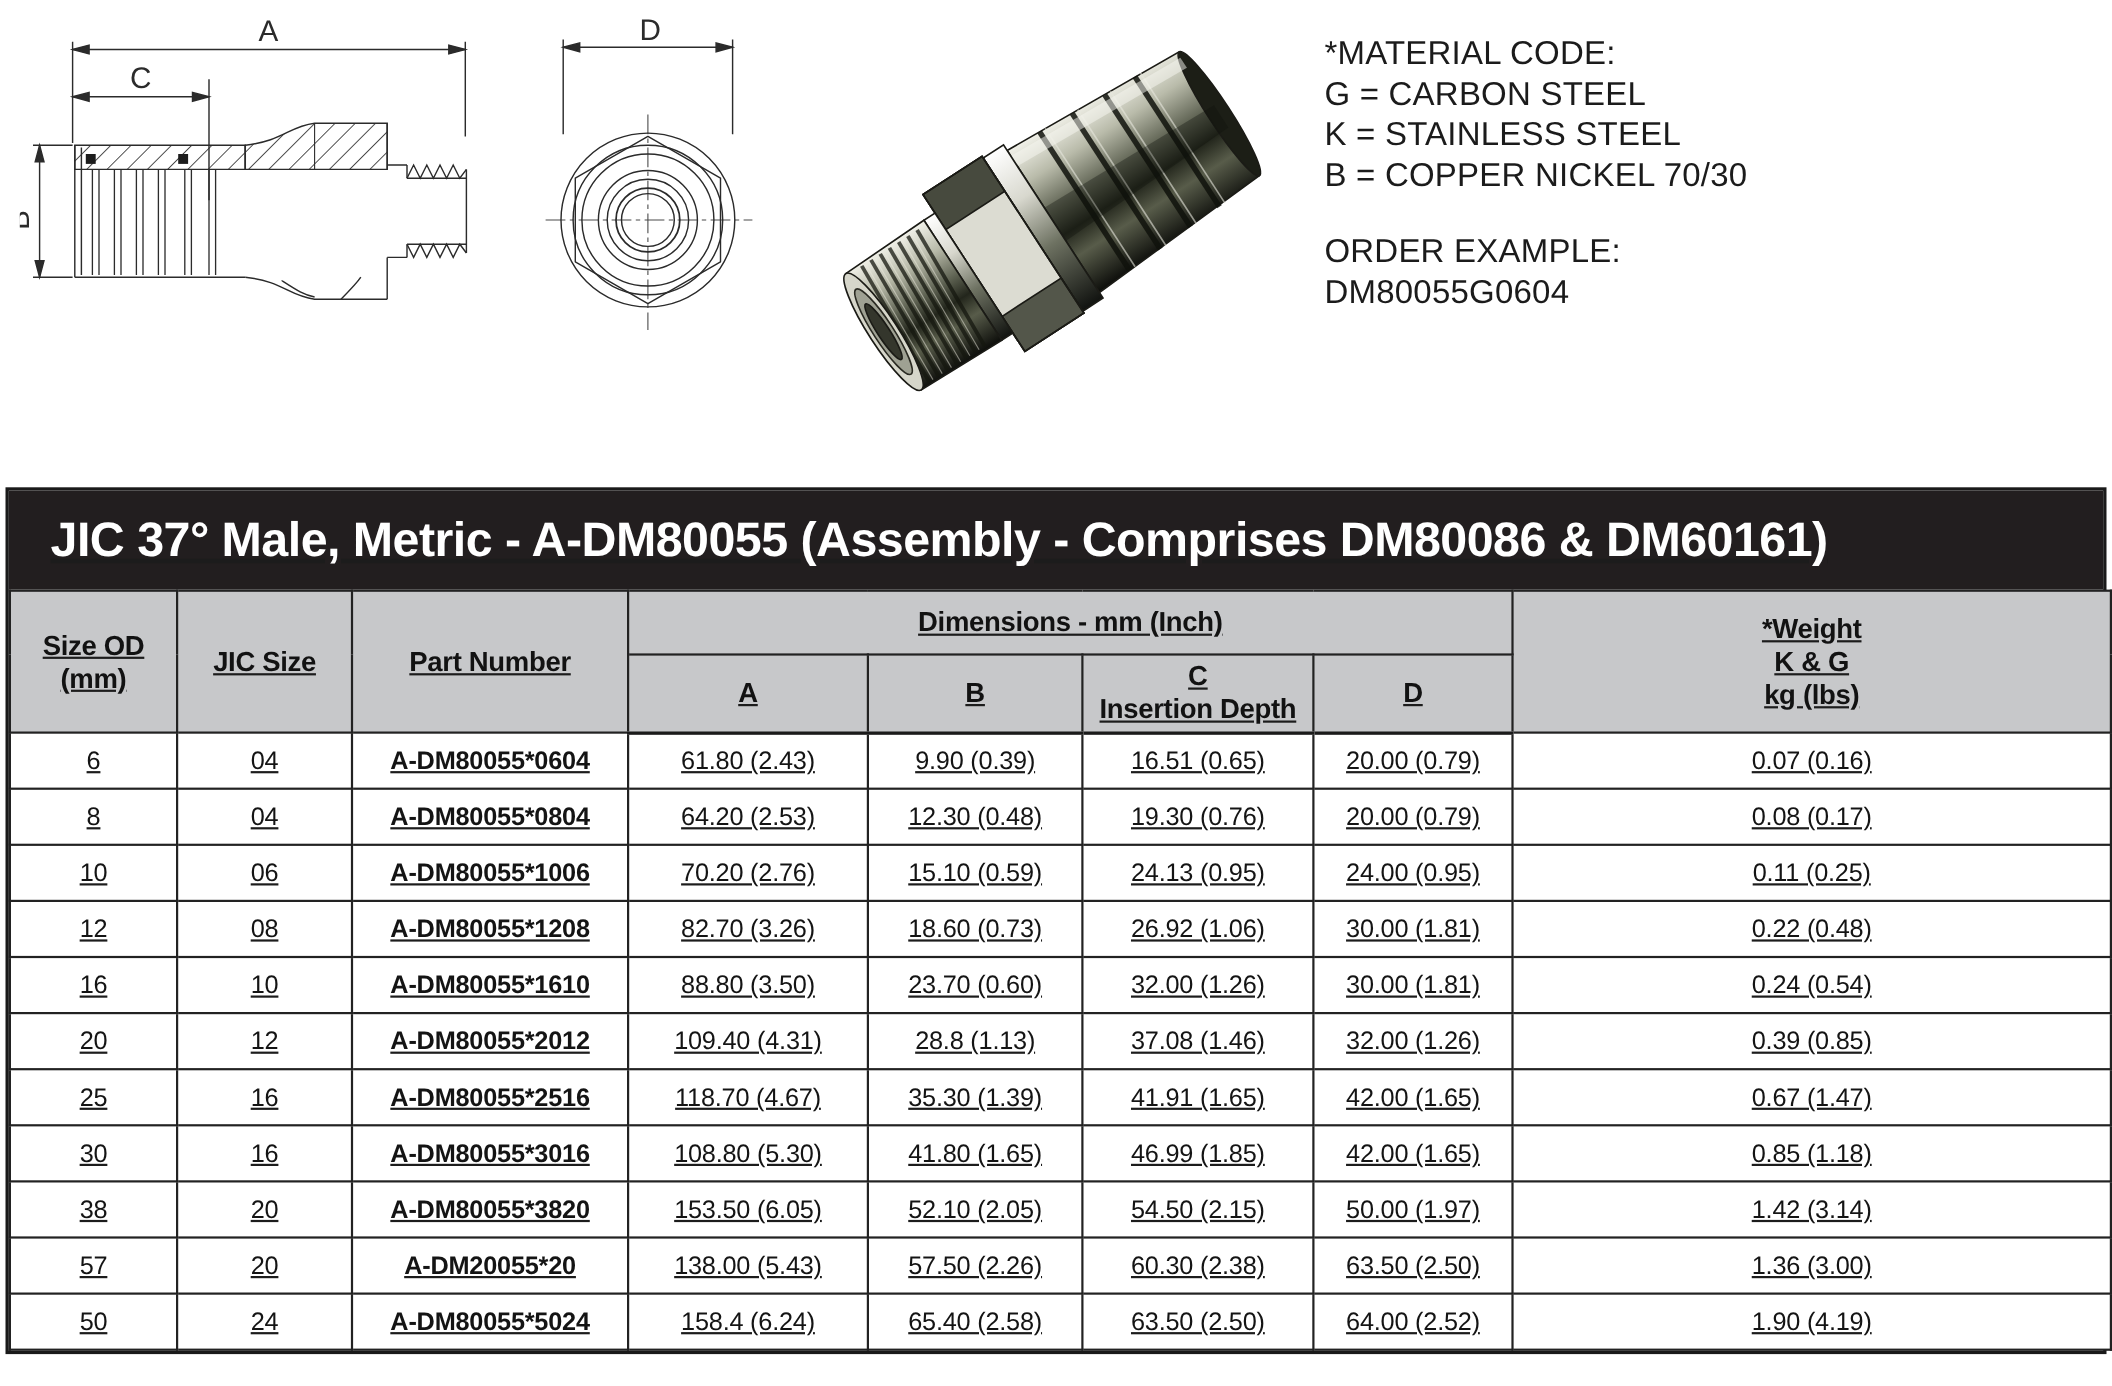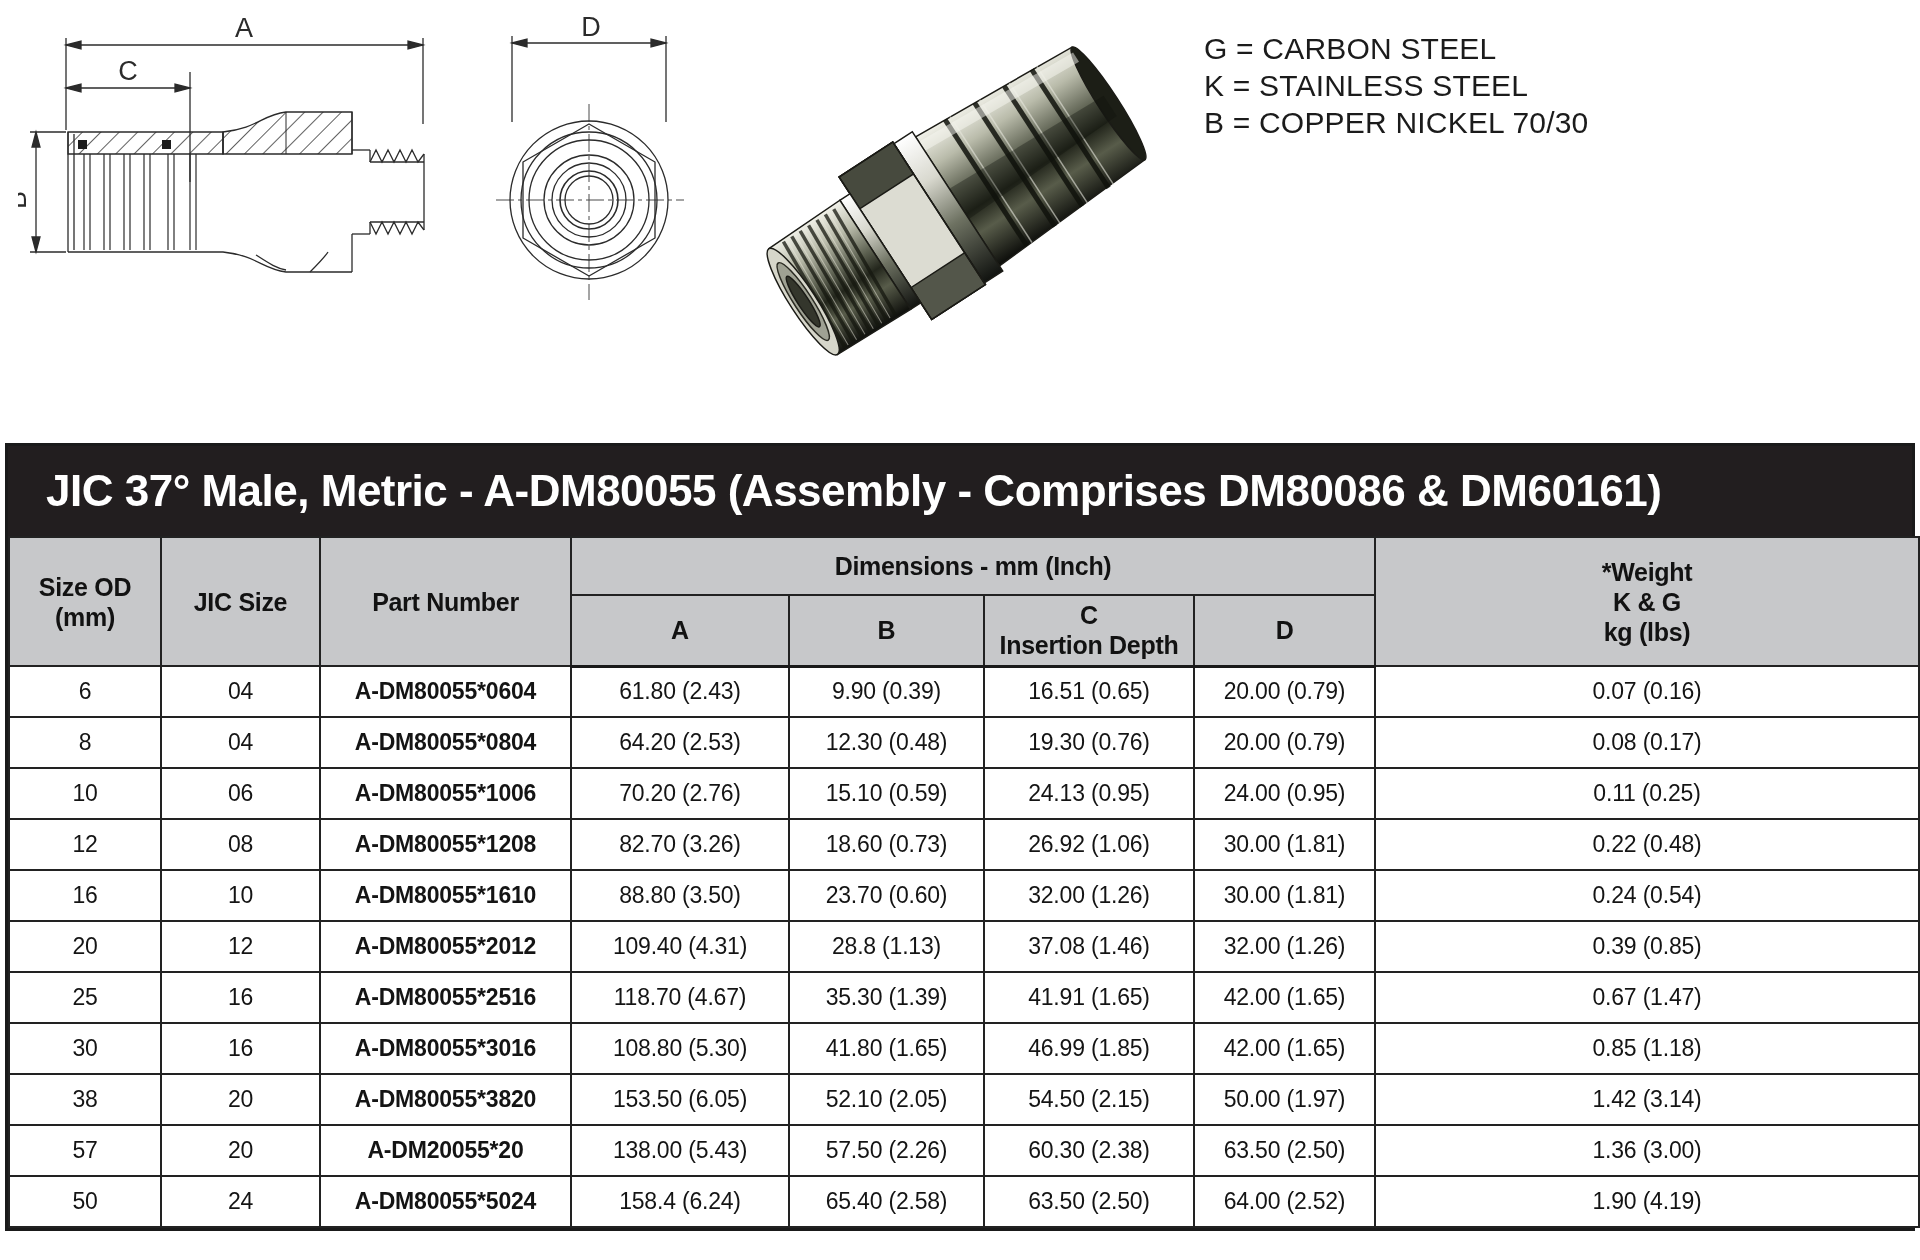--- a/index.html
+++ b/index.html
@@ -28,20 +28,21 @@
     position:absolute;left:1204px;top:30px;width:680px;
     font-size:30px;line-height:37px;letter-spacing:.2px;color:#1b1b1b;
   }
   .material-block .order{margin-top:32px;}
 
   
   .spec-table-wrap{
     position:absolute;left:5px;top:443px;width:1910px;
     border:3px solid var(--border-color,#1a1a1a);
     background:#fff;
+    text-decoration:underline;
   }
   .table-title{
     background:var(--title-bar-bg,#221e1f);
     color:#ffffff;
     height:90px;line-height:90px;
     padding-left:38px;
     font-size:44px;font-weight:700;letter-spacing:-.5px;
     white-space:nowrap;overflow:hidden;
   }
   table.spec{
@@ -241,23 +242,28 @@
           <line x1="94" y1="104" x2="88" y2="226"></line>
             <line x1="104" y1="104" x2="98" y2="226"></line>
         </g>
         <ellipse cx="34" cy="165" rx="13" ry="63" fill="#d6d6ca"></ellipse>
         <ellipse cx="34" cy="165" rx="9" ry="46" fill="#9fa193" stroke="#2a2a22"></ellipse>
         <ellipse cx="34" cy="165" rx="5.5" ry="30" fill="#34362c"></ellipse>
       </g>
     </svg>
 
     <div class="material-block">
+      <div>*MATERIAL CODE:</div>
       <div>G = CARBON STEEL</div>
       <div>K = STAINLESS STEEL</div>
       <div>B = COPPER NICKEL 70/30</div>
+      <div class="order">
+        <div>ORDER EXAMPLE:</div>
+        <div>DM80055G0604</div>
+      </div>
     </div>
   </div>
 
   <div class="spec-table-wrap">
     <div class="table-title">JIC 37° Male, Metric - A-DM80055 (Assembly - Comprises DM80086 &amp; DM60161)</div>
     <table class="spec">
       <colgroup>
         <col style="width:152px">
           <col style="width:159px">
           <col style="width:251px">

